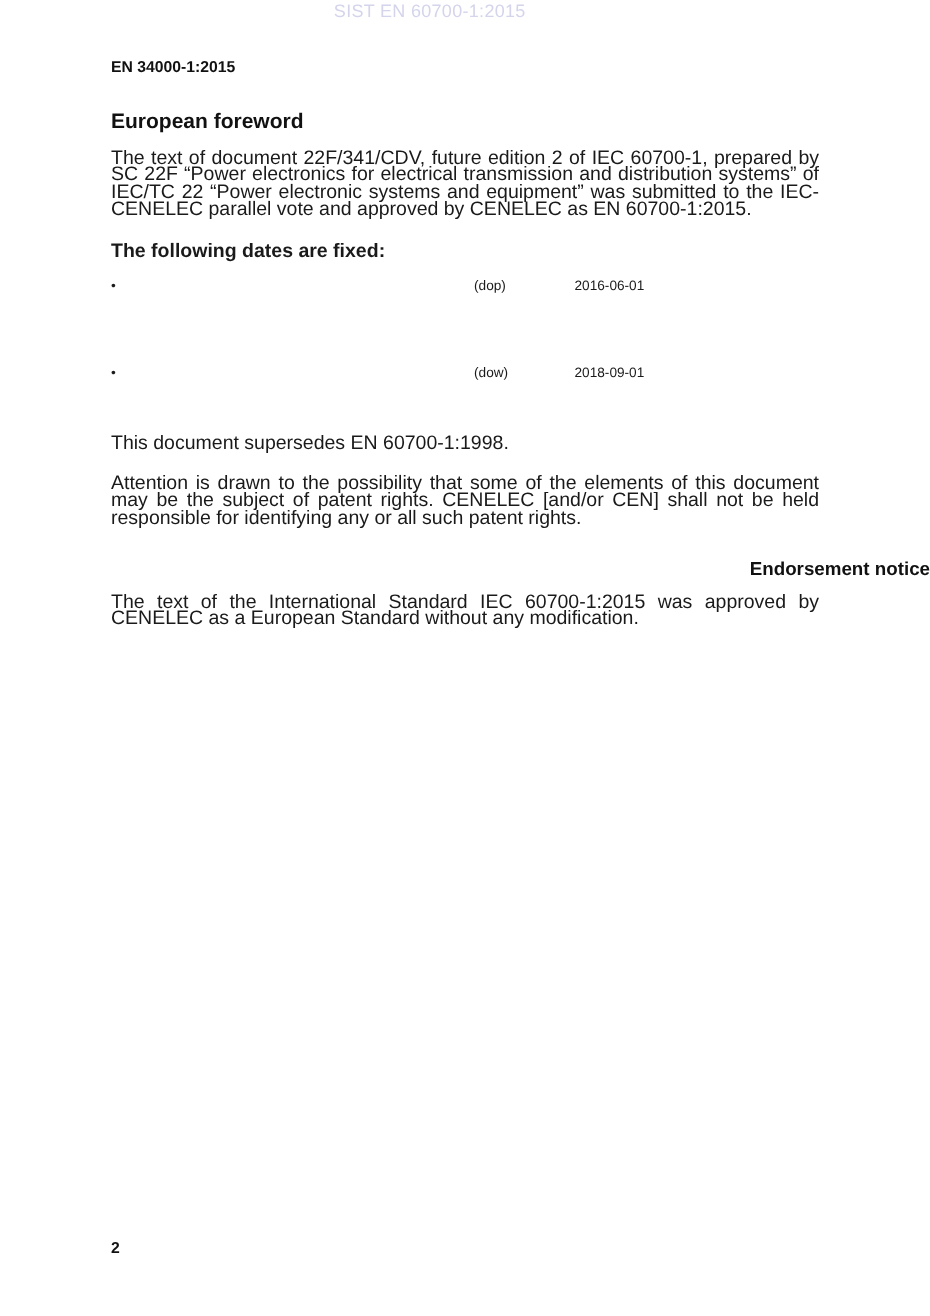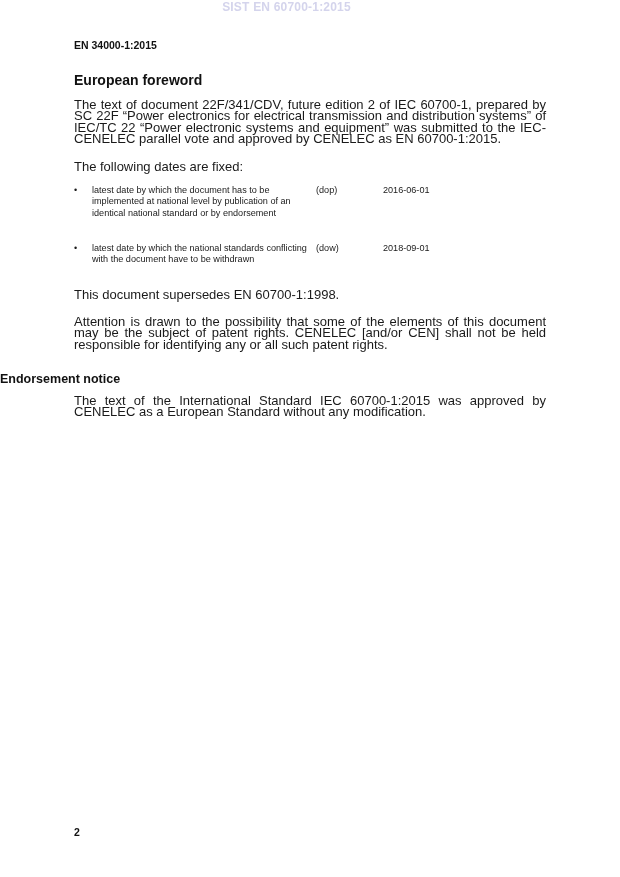--- a/index.html
+++ b/index.html
@@ -15,21 +15,21 @@
       font-family: "Liberation Sans", sans-serif;
       color: #111111;
     }
     .watermark {
       position: absolute;
       top: 0;
       left: 0;
       width: 573px;
       text-align: center;
       font-size: 12px;
-      font-weight: bold;
+      font-weight: normal;
       color: #d4d4ec;
       line-height: 14px;
       letter-spacing: 0.2px;
     }
     .doc-id {
       position: absolute;
       top: 39px;
       left: 74px;
       font-size: 10.5px;
       font-weight: bold;
@@ -44,21 +44,21 @@
     .para {
       position: absolute;
       left: 74px;
       width: 472px;
       font-size: 13px;
       line-height: 11.3px;
       text-align: justify;
       color: #1a1a1a;
     }
     .p1 { top: 99px; }
-    .p2 { top: 161px; }
+    .p2 { top: 161px; font-weight: bold; }
     .p3 { top: 289px; }
     .p4 { top: 316px; }
     .p5 { top: 395px; }
     .dates-list {
       position: absolute;
       left: 74px;
       top: 185px;
       width: 472px;
       font-size: 9.1px;
       line-height: 11.3px;
@@ -89,21 +89,21 @@
       position: absolute;
       left: 309px;
       top: 0;
       text-align: right;
     }
     .endorse-title {
       position: absolute;
       top: 372px;
       left: 0;
       width: 620px;
-      text-align: left;
+      text-align: right;
       font-size: 12.5px;
       font-weight: bold;
     }
     .page-number {
       position: absolute;
       left: 74px;
       top: 826px;
       font-size: 10.5px;
       font-weight: bold;
     }
@@ -117,27 +117,25 @@
 
 <div class="section-title">European foreword</div>
 
 <div class="para p1">The text of document 22F/341/CDV, future edition 2 of IEC 60700-1, prepared by SC 22F “Power electronics for electrical transmission and distribution systems” of IEC/TC 22 “Power electronic systems and equipment” was submitted to the IEC-CENELEC parallel vote and approved by CENELEC as EN 60700-1:2015.</div>
 
 <div class="para p2">The following dates are fixed:</div>
 
 <div class="dates-list">
   <div class="date-row">
     <span class="bullet">•</span>
-    <span class="date-desc">latest date by which the document has to be implemented at national level by publication of an identical national standard or by endorsement</span>
     <span class="date-abbr">(dop)</span>
     <span class="date-value">2016-06-01</span>
   </div>
   <div class="date-row second">
     <span class="bullet">•</span>
-    <span class="date-desc">latest date by which the national standards conflicting with the document have to be withdrawn</span>
     <span class="date-abbr">(dow)</span>
     <span class="date-value">2018-09-01</span>
   </div>
 </div>
 
 <div class="para p3">This document supersedes EN 60700-1:1998.</div>
 
 <div class="para p4">Attention is drawn to the possibility that some of the elements of this document may be the subject of patent rights. CENELEC [and/or CEN] shall not be held responsible for identifying any or all such patent rights.</div>
 
 <div class="endorse-title">Endorsement notice</div>

